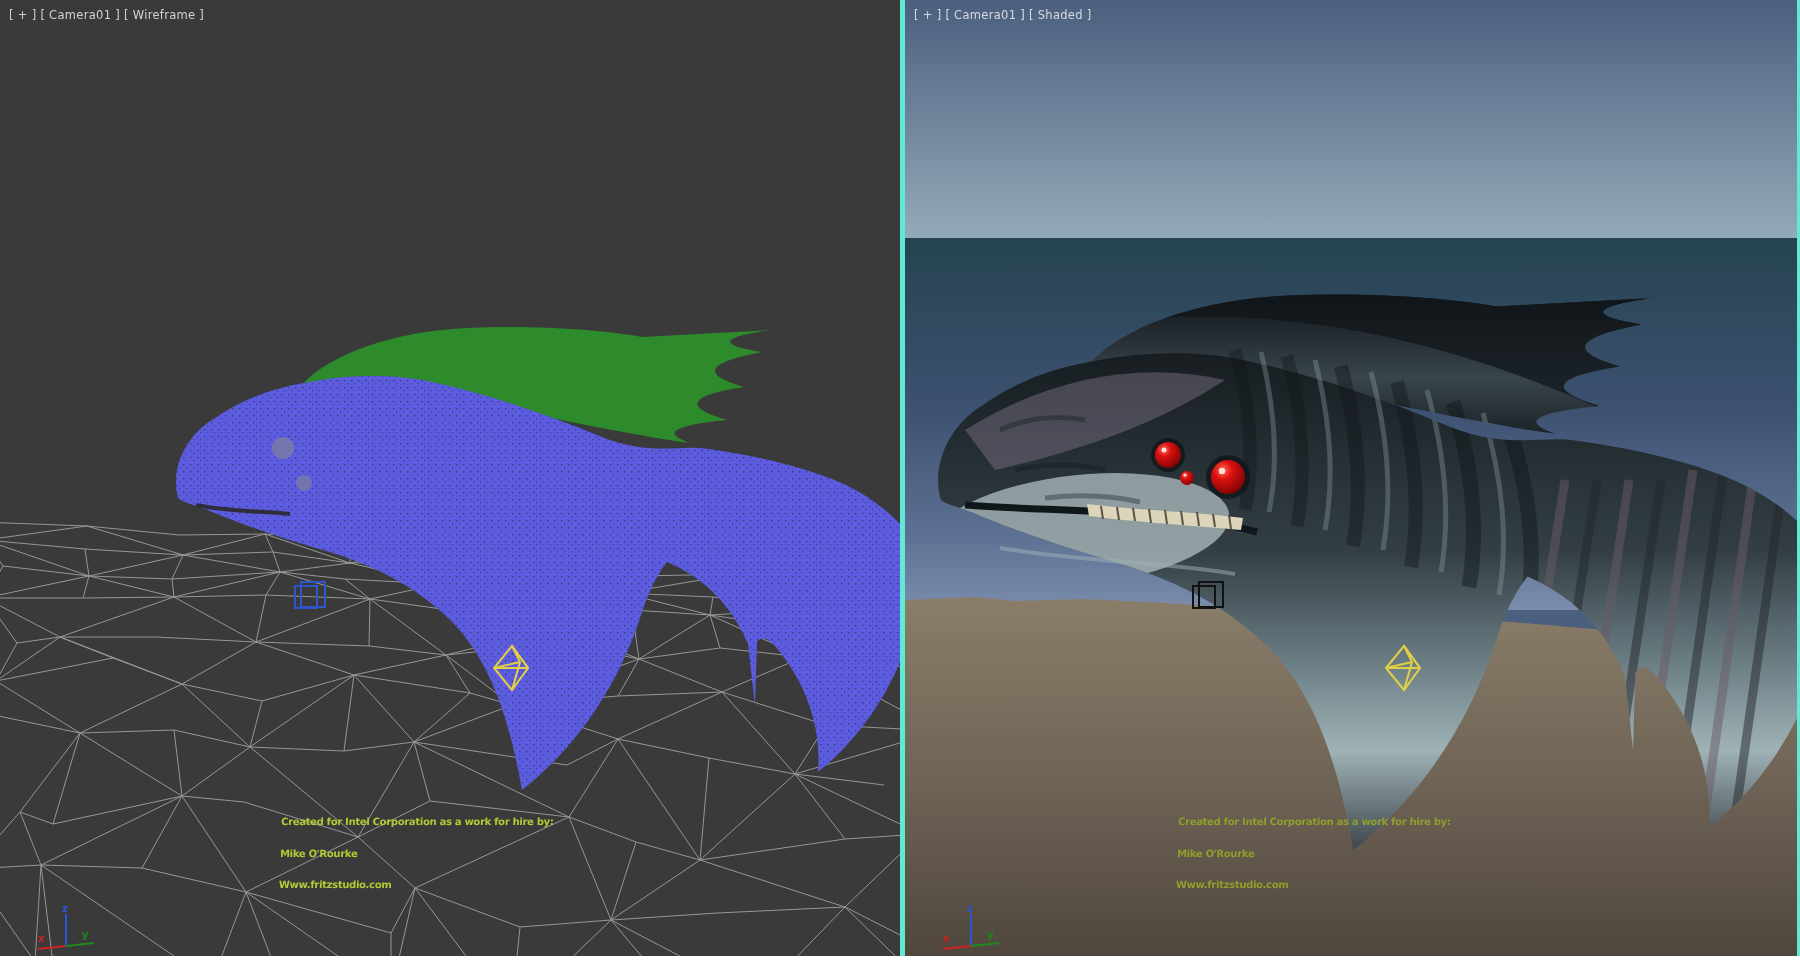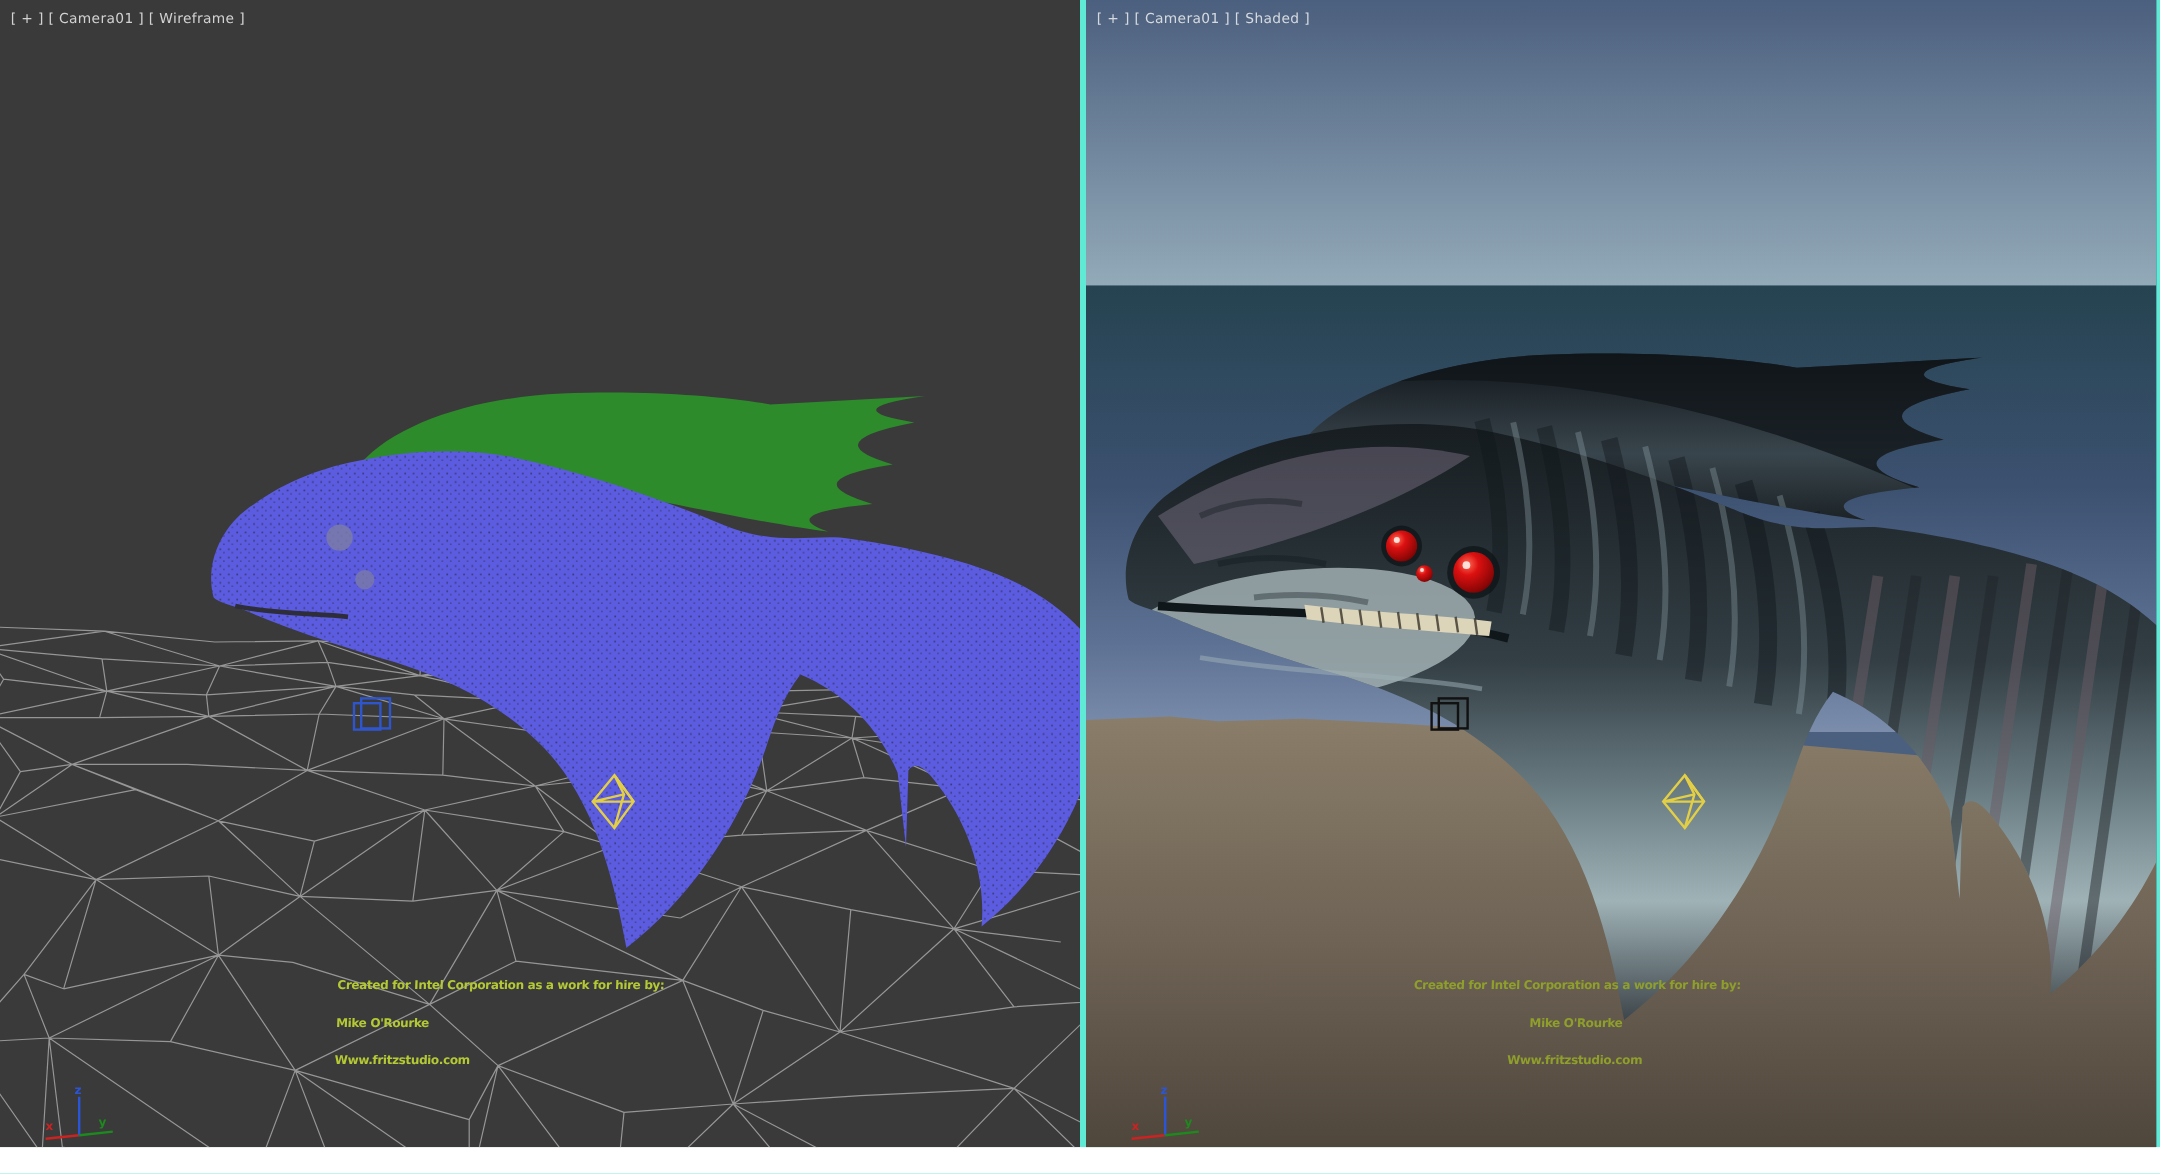--- a/index.html
+++ b/index.html
@@ -1,20 +1,20 @@
 <!DOCTYPE html>
 <html><head>
 <meta charset="utf-8">
 <style>
   html,body{margin:0;padding:0;background:#ffffff;}
   .stage{position:relative;width:1800px;height:956px;background:#5eead4;overflow:hidden;
          font-family:"DejaVu Sans",sans-serif;}
   .viewport{position:absolute;top:0;height:970px;overflow:hidden;}
   .vp-left{left:0;width:900px;background:#3a3a3a;}
-  .vp-right{left:905px;width:892px;background:#4b5f7e;text-align:center;}
+  .vp-right{left:905px;width:892px;background:#4b5f7e;}
   .vp-svg{position:absolute;left:0;top:0;}
   .vp-label{position:absolute;left:9px;top:8px;font-size:11.5px;letter-spacing:.3px;
             color:#d2d2d2;cursor:default;user-select:none;white-space:pre;}
   .vp-right .vp-label{color:#d6dae0;}
   .watermark{position:absolute;font-size:10px;font-weight:bold;line-height:10.5px;
              letter-spacing:-0.3px;white-space:pre;transform:skewX(-2deg);}
   .wm-left{left:280px;top:796px;color:#b5c934;}
   .wm-right{left:272px;top:796px;color:#8f9f2b;}
   .tripod{position:absolute;left:36px;top:902px;}
   .tripod text{font-size:10px;font-weight:bold;font-family:"DejaVu Sans",sans-serif;}

